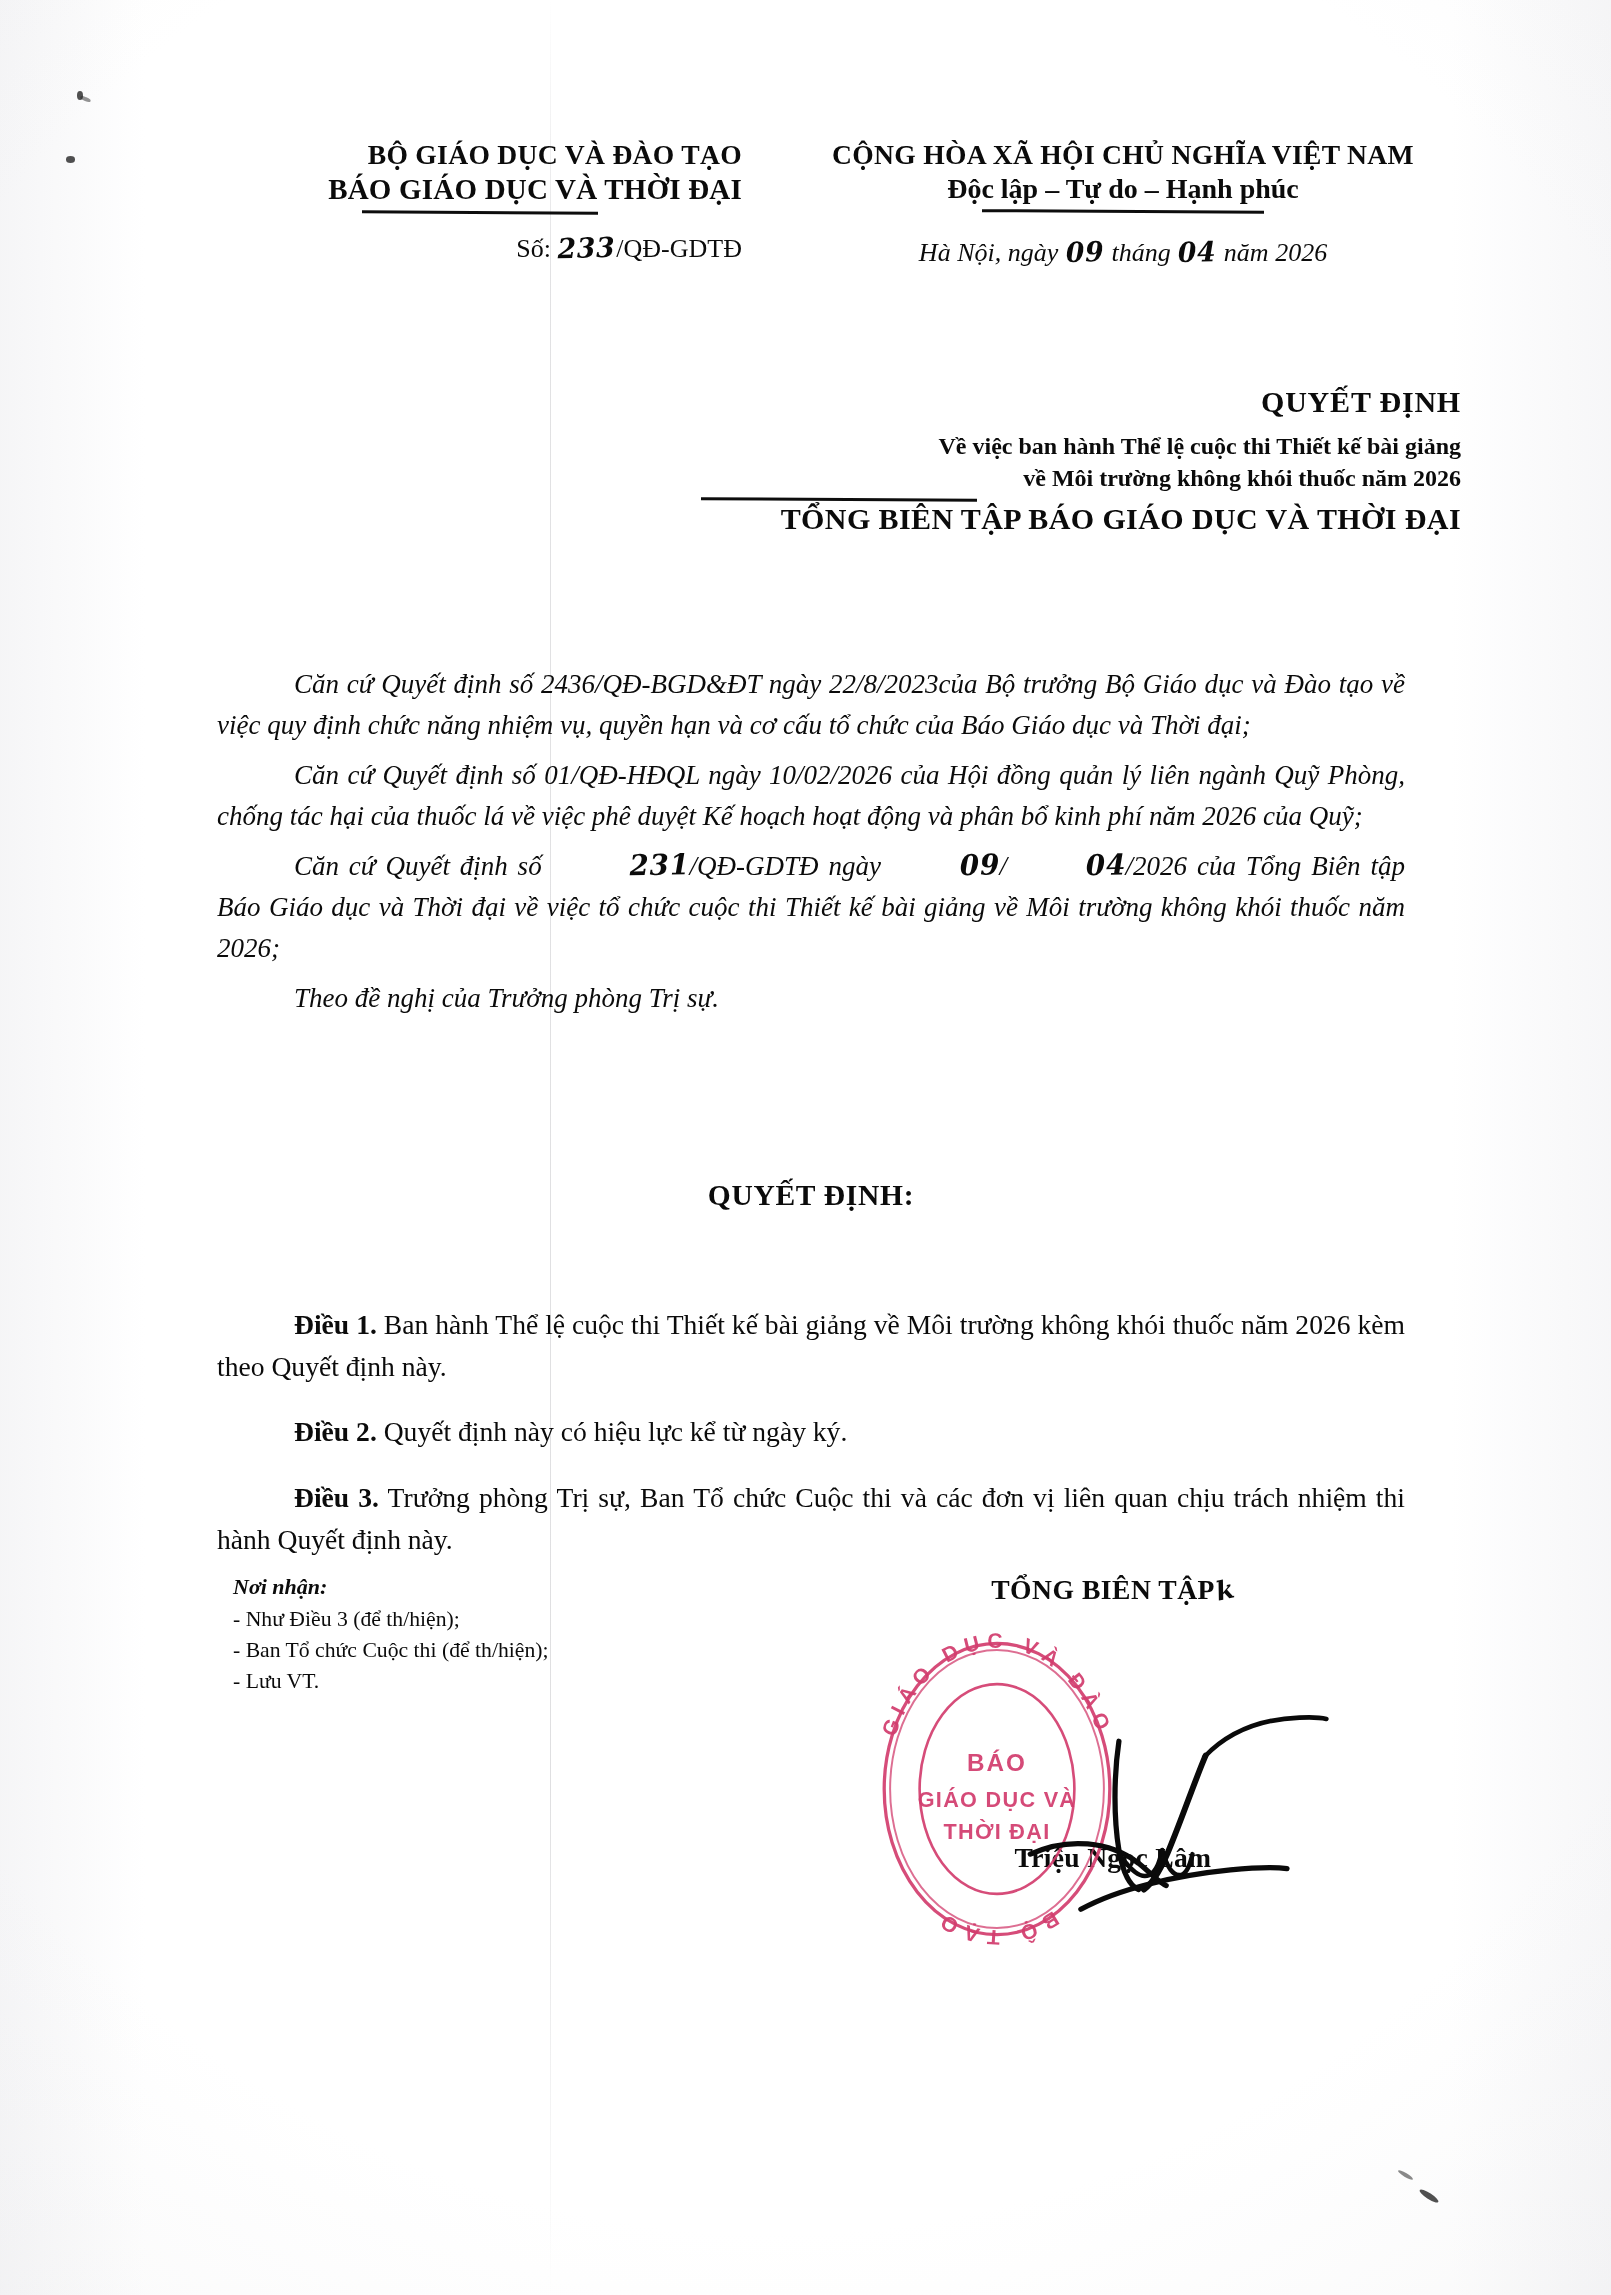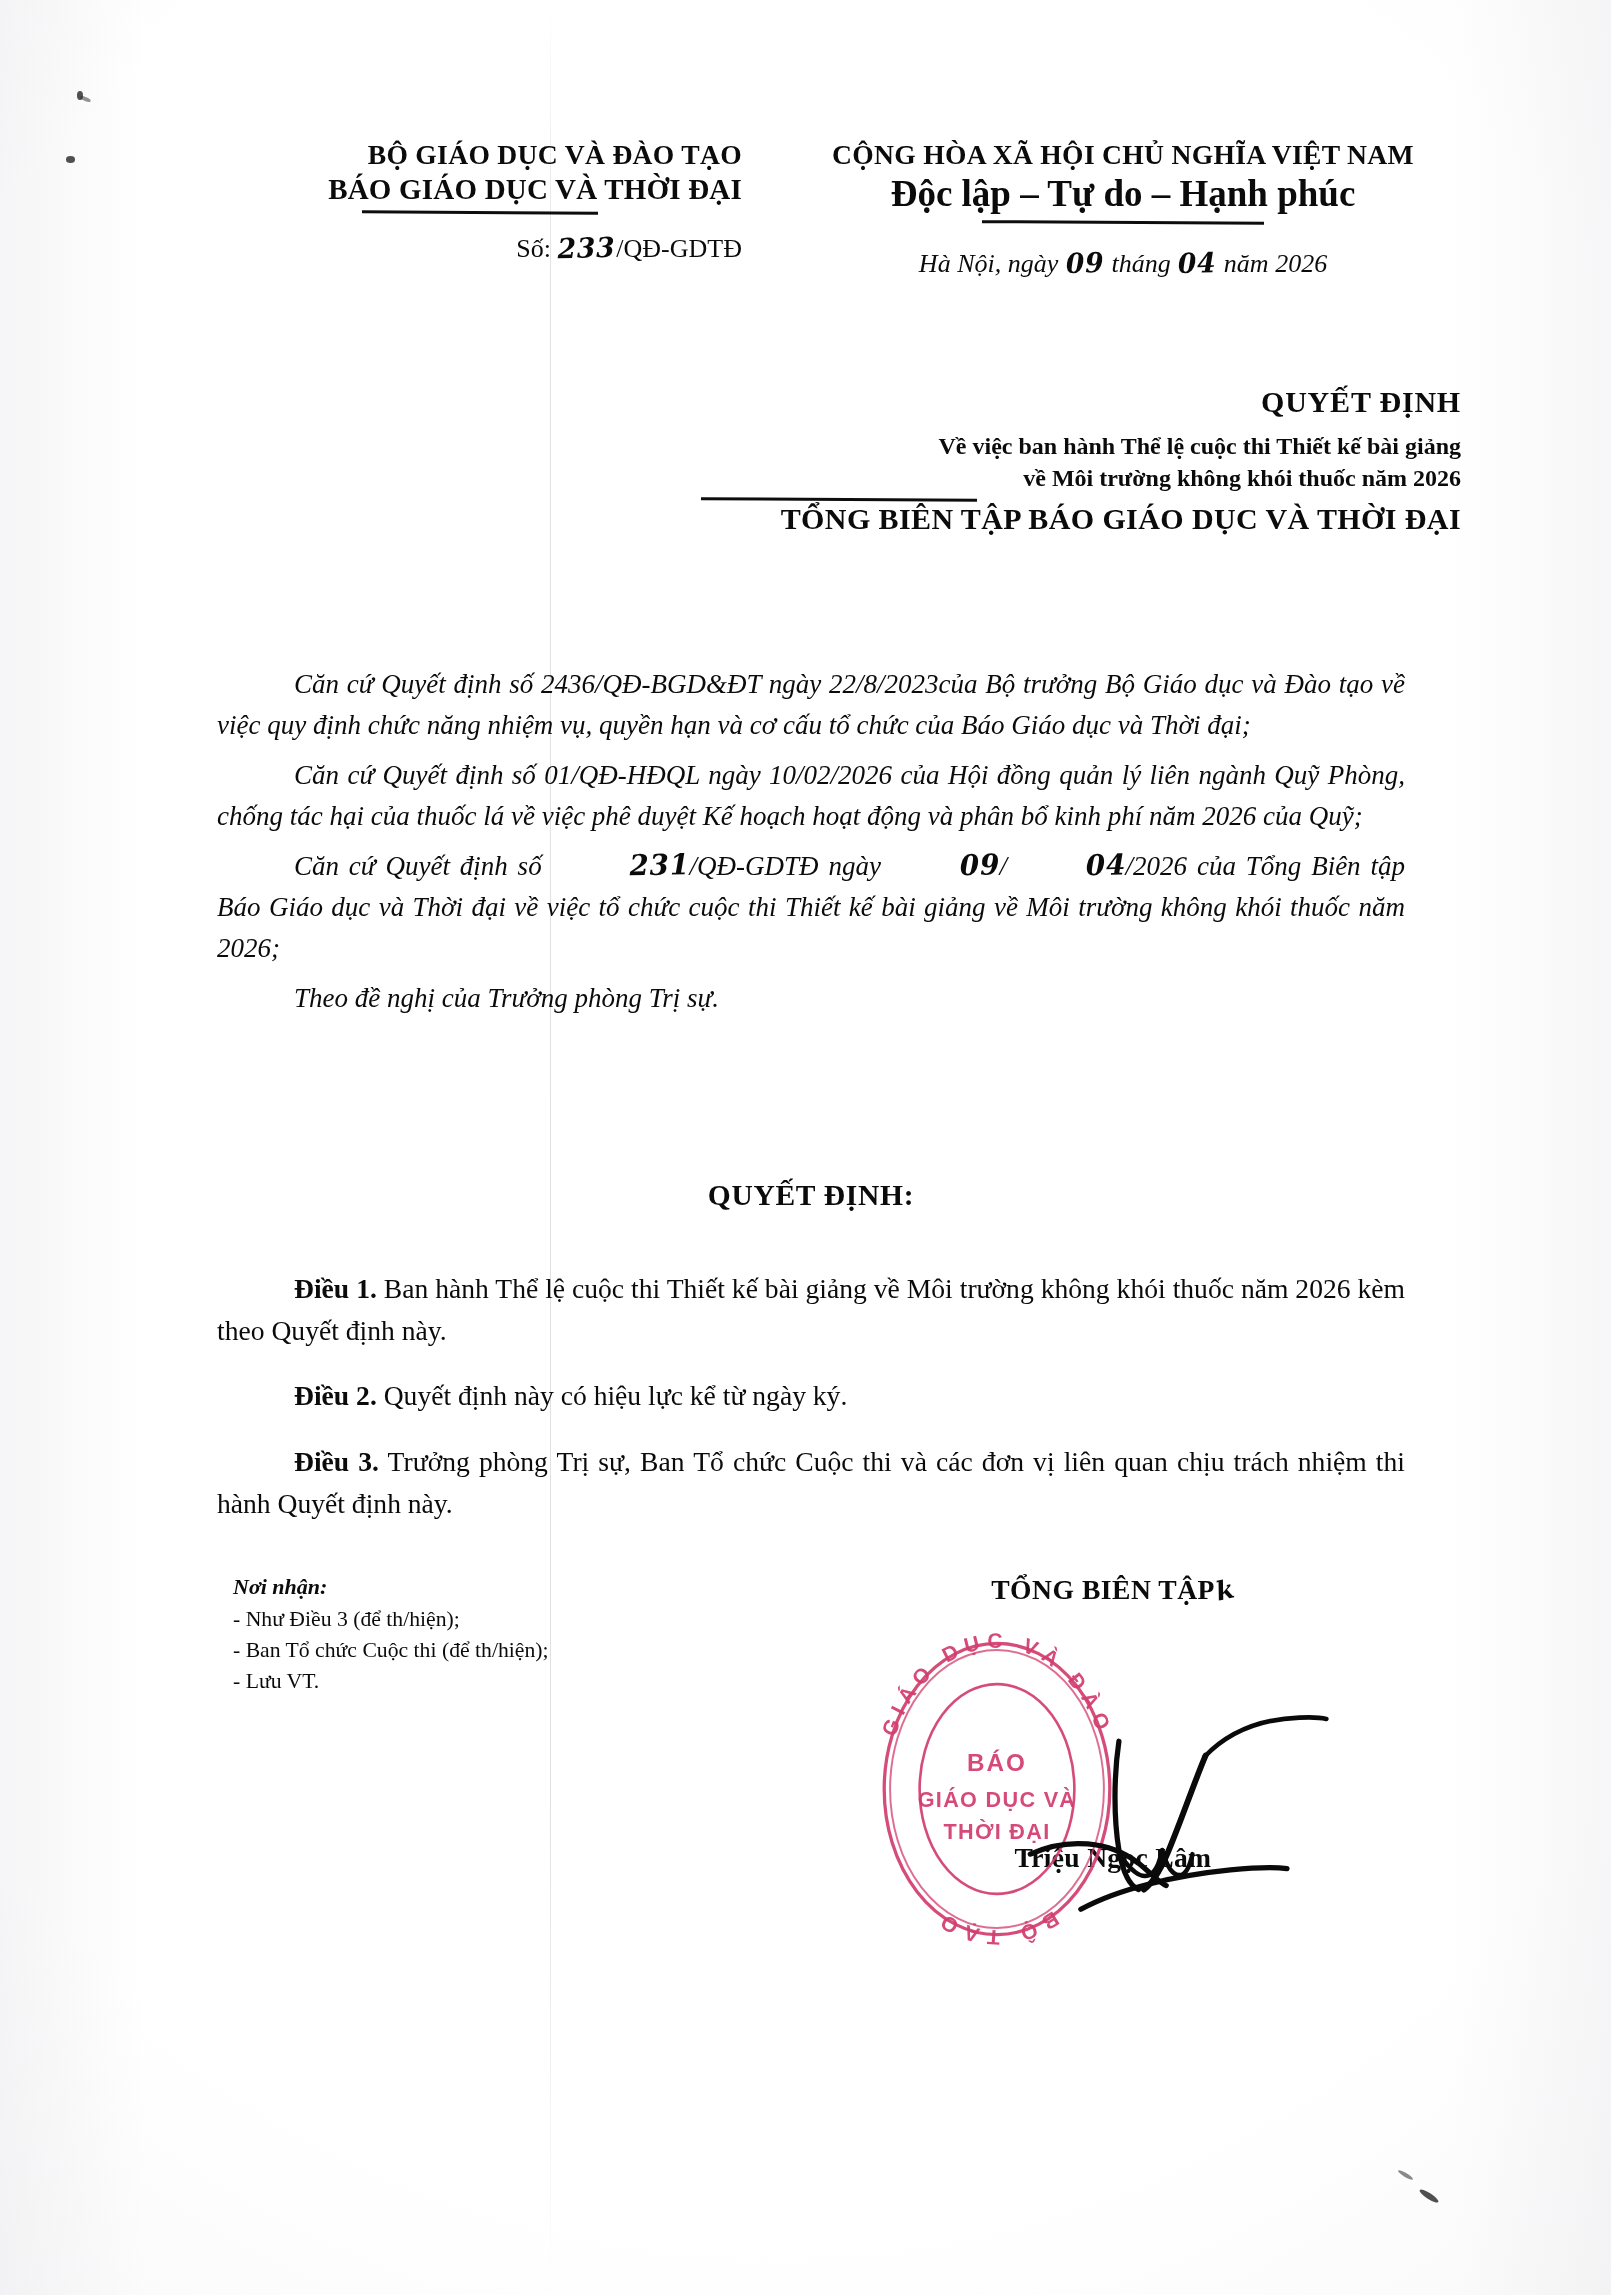--- a/index.html
+++ b/index.html
@@ -55,21 +55,21 @@
     white-space: nowrap;
   }
   .hdr-line2 {
     font-size: 29px;
     font-weight: 700;
     letter-spacing: 0.2px;
     line-height: 1.2;
     white-space: nowrap;
   }
   .hdr-sub {
-    font-size: 37px;
+    font-size: 28px;
     font-weight: 700;
     line-height: 1.2;
     white-space: nowrap;
   }
   .rule {
     height: 2.6px;
     background: #0d0d0d;
     margin: 4.6px auto 0;
     transform: rotate(0.35deg);
   }
@@ -163,21 +163,21 @@
     width: 1188px;
     text-align: center;
     font-size: 29.5px;
     font-weight: 700;
     letter-spacing: 0.7px;
   }
 
   
   .articles {
     position: absolute;
-    top: 1268px;
+    top: 1304px;
     left: 217px;
     width: 1188px;
   }
   .dieu {
     font-size: 27.6px;
     line-height: 1.52;
     text-align: justify;
     text-indent: 77px;
     margin-bottom: 23.6px;
   }

